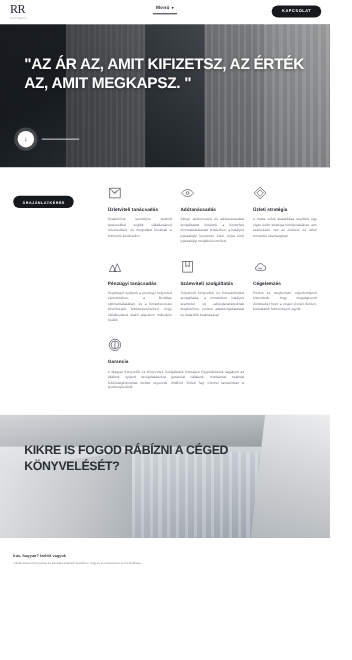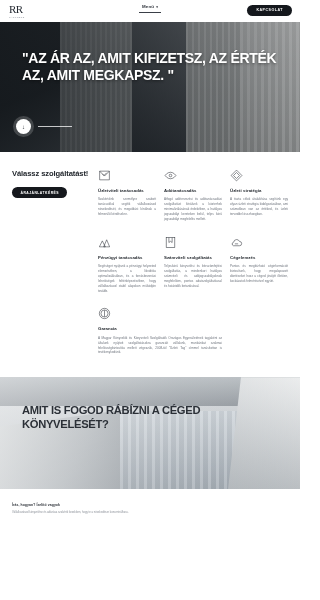--- a/index.html
+++ b/index.html
@@ -201,21 +201,20 @@
         <span>↓</span>
       </div>
       <div class="hero-line"></div>
     </div>
   </div>
 
   <div class="services">
 
     <div class="svc-head">
       <div class="svc-head-left">
-        <div class="svc-title">Válassz szolgáltatást!</div>
         <button class="svc-pill">ÁRAJÁNLATKÉRÉS</button>
       </div>
       <div class="svc-grid">
 
         <div class="card">
           <div class="card-icon">
             <svg viewBox="0 0 24 24">
                 <path d="M3 4h18v16H3z"></path>
                 <path d="M3 4l9 9 9-9"></path>
                 <path d="M8 9l3 3 5-5"></path>
@@ -309,21 +308,21 @@
 
   <div class="hero2">
     <div>
       <div class="h2p h2a"></div>
         <div class="h2p h2e"></div>
       <div class="h2p h2b"></div>
         <div class="h2p h2c"></div>
         <div class="h2p h2d"></div>
     </div>
     <div class="hero2-scrim"></div>
-    <div class="hero2-title">AMIT IS FOGOD RÁBÍZNI A CÉGED KÖNYVELÉSÉT?</div>
+    <div class="hero2-title">KIKRE IS FOGOD RÁBÍZNI A CÉGED KÖNYVELÉSÉT?</div>
   </div>
 
   <div class="footer">
     <div class="footer-title">Írás, hogyan? Ízelítő vagyok</div>
     <div class="footer-text">Vállalkozásod könyvelése és adózása szakértő kezekben, hogy te a növekedésre koncentrálhass.</div>
   </div>
 
 </div>
 
 </body></html>

